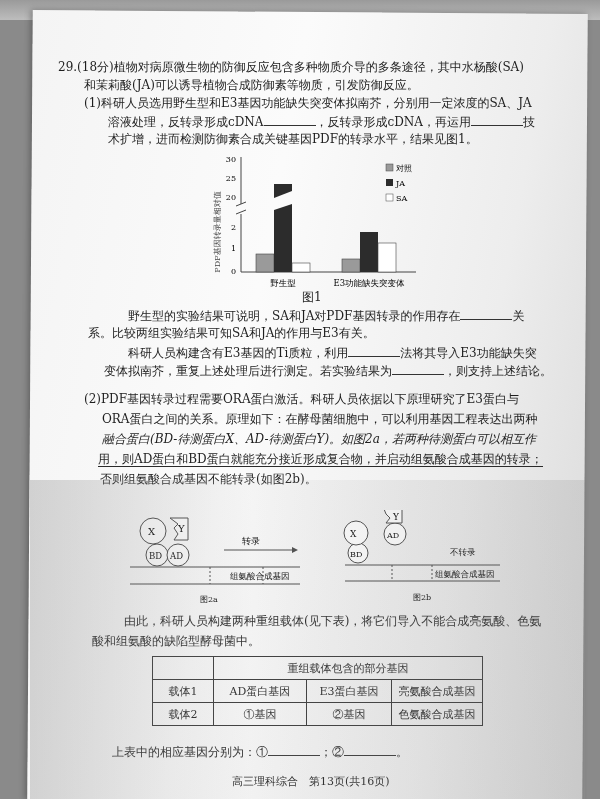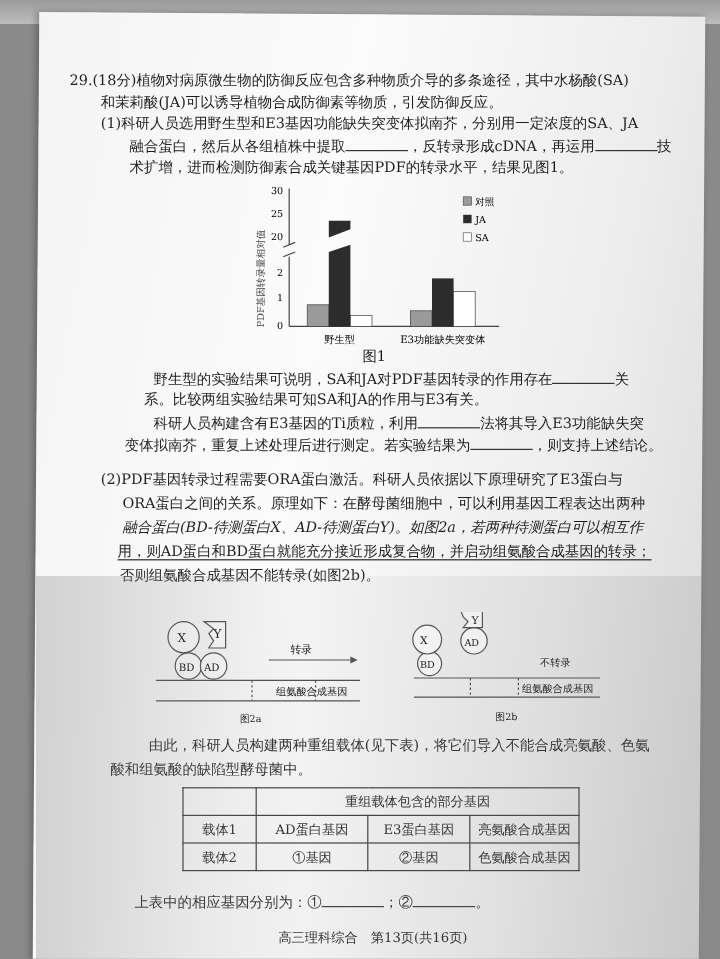--- a/index.html
+++ b/index.html
@@ -18,21 +18,21 @@
 </head>
 <body>
 
 <div class="bg-top"></div>
 <div class="paper"></div>
 
 <div class="t" style="left:58px;top:60px;">29.(18分)植物对病原微生物的防御反应包含多种物质介导的多条途径，其中水杨酸(SA)</div>
 <div class="t" style="left:84px;top:78px;">和茉莉酸(JA)可以诱导植物合成防御素等物质，引发防御反应。</div>
 <div class="t" style="left:84px;top:96px;">(1)科研人员选用野生型和E3基因功能缺失突变体拟南芥，分别用一定浓度的SA、JA</div>
 <div class="t" style="left:108px;top:114px;">
-  <span>融合蛋白，然后从各组植株中提取</span><span class="blank"></span><span>，反转录形成cDNA，再运用</span><span class="blank"></span><span>技</span>
+  <span>溶液处理，反转录形成cDNA</span><span class="blank"></span><span>，反转录形成cDNA，再运用</span><span class="blank"></span><span>技</span>
 </div>
 <div class="t" style="left:108px;top:132px;">术扩增，进而检测防御素合成关键基因PDF的转录水平，结果见图1。</div>
 
 <svg class="chart" viewBox="0 0 250 150">
   <text x="14" y="80" font-size="8" transform="rotate(-90 14 80)" text-anchor="middle" fill="#444">PDF基因转录量相对值</text>
   <line x1="35" y1="5" x2="35" y2="52" stroke="#444"></line>
   <line x1="35" y1="62" x2="35" y2="120" stroke="#444"></line>
   <line x1="30" y1="54" x2="40" y2="50" stroke="#444"></line>
   <line x1="30" y1="62" x2="40" y2="58" stroke="#444"></line>
   <line x1="35" y1="120" x2="210" y2="120" stroke="#444"></line>
@@ -59,21 +59,21 @@
   <rect x="180" y="27" width="7" height="7" fill="#2c2c2c"></rect>
   <text x="190" y="34" font-size="8">JA</text>
   <rect x="180" y="42" width="7" height="7" fill="#fff" stroke="#444" stroke-width=".5"></rect>
   <text x="190" y="49" font-size="8">SA</text>
 </svg>
 <div class="t" style="left:302px;top:290px;font-size:12px;">图1</div>
 
 <div class="t" style="left:128px;top:308px;">
   <span>野生型的实验结果可说明，SA和JA对PDF基因转录的作用存在</span><span class="blank"></span><span>关</span>
 </div>
-<div class="t" style="left:120px;top:326px;">系。比较两组实验结果可知SA和JA的作用与E3有关。</div>
+<div class="t" style="left:88px;top:326px;">系。比较两组实验结果可知SA和JA的作用与E3有关。</div>
 <div class="t" style="left:128px;top:345px;">
   <span>科研人员构建含有E3基因的Ti质粒，利用</span><span class="blank"></span><span>法将其导入E3功能缺失突</span>
 </div>
 <div class="t" style="left:104px;top:363px;">
   <span>变体拟南芥，重复上述处理后进行测定。若实验结果为</span><span class="blank"></span><span>，则支持上述结论。</span>
 </div>
 <div class="t" style="left:84px;top:392px;">(2)PDF基因转录过程需要ORA蛋白激活。科研人员依据以下原理研究了E3蛋白与</div>
 <div class="t" style="left:102px;top:412px;text-align:center;">ORA蛋白之间的关系。原理如下：在酵母菌细胞中，可以利用基因工程表达出两种</div>
 <div class="t" style="left:102px;top:432px;font-style:italic;">融合蛋白(BD-待测蛋白X、AD-待测蛋白Y)。如图2a，若两种待测蛋白可以相互作</div>
 <div class="t uline" style="left:98px;top:452px;text-align:right;">用，则AD蛋白和BD蛋白就能充分接近形成复合物，并启动组氨酸合成基因的转录；</div>

